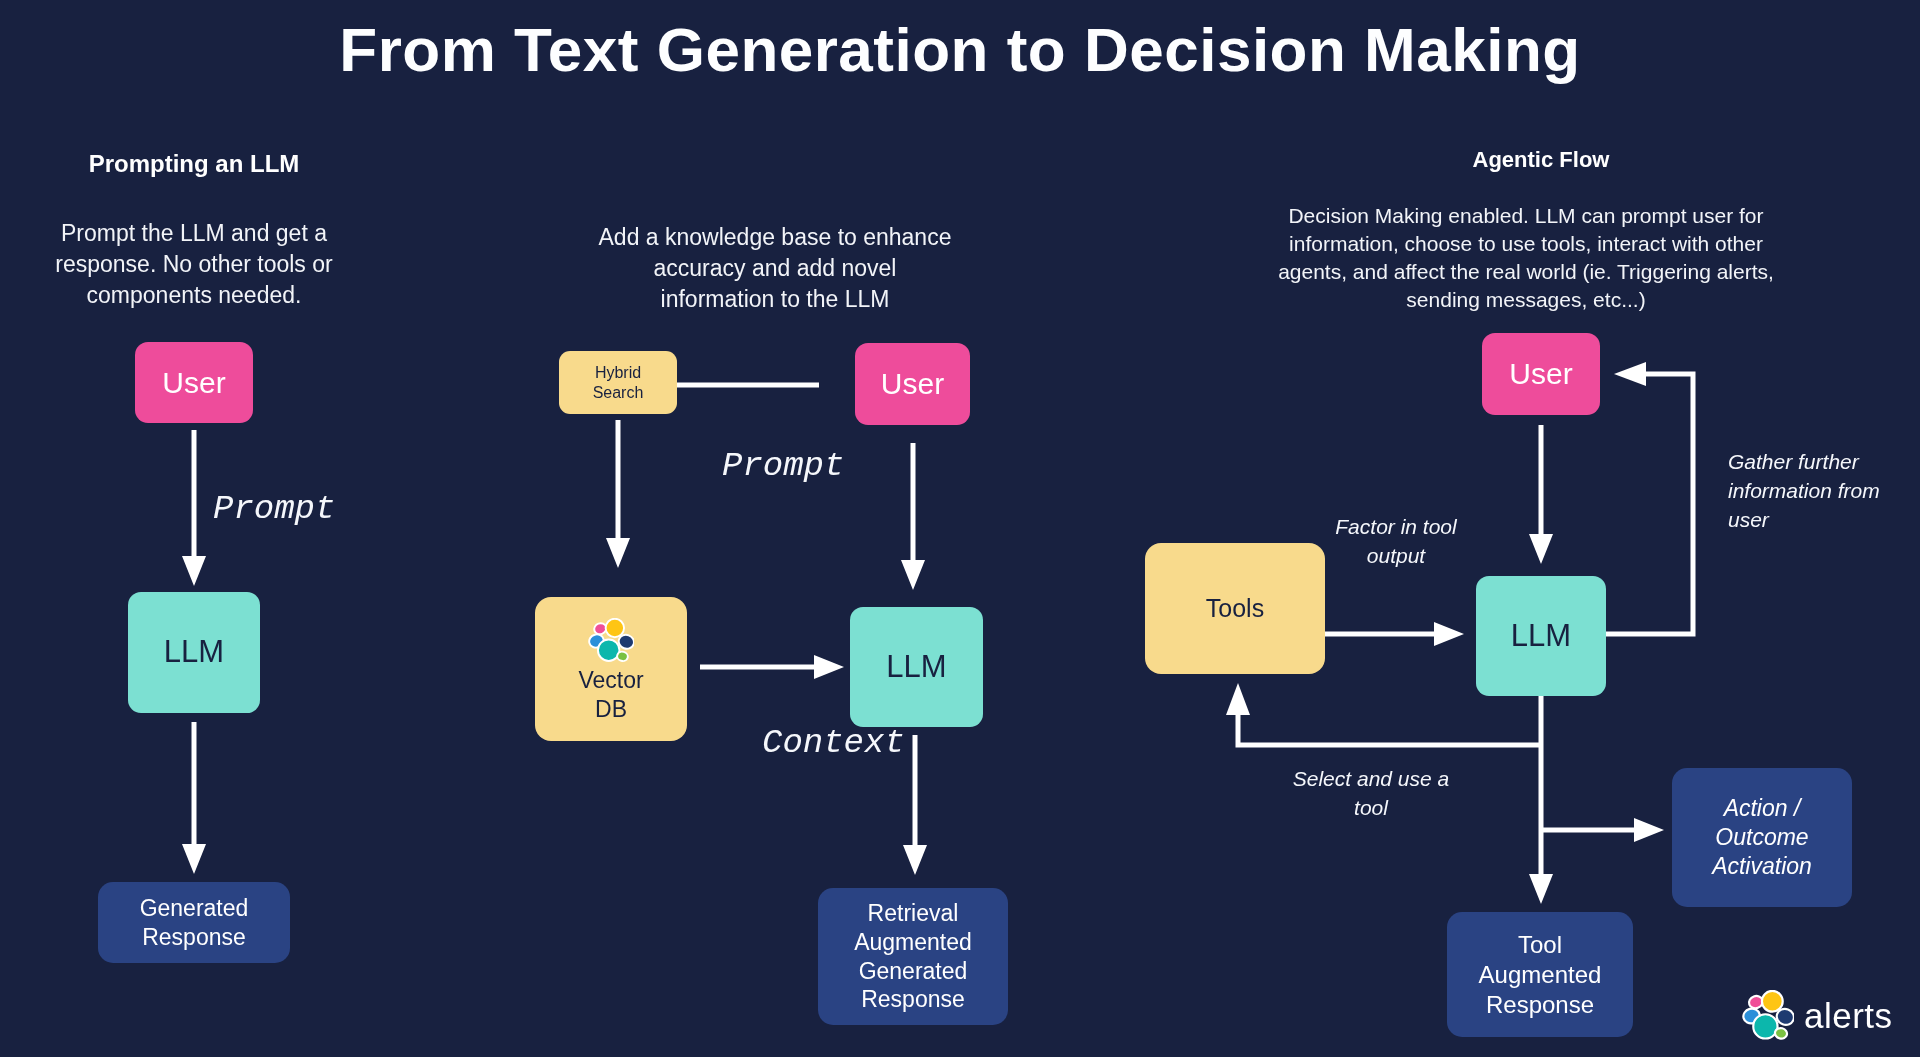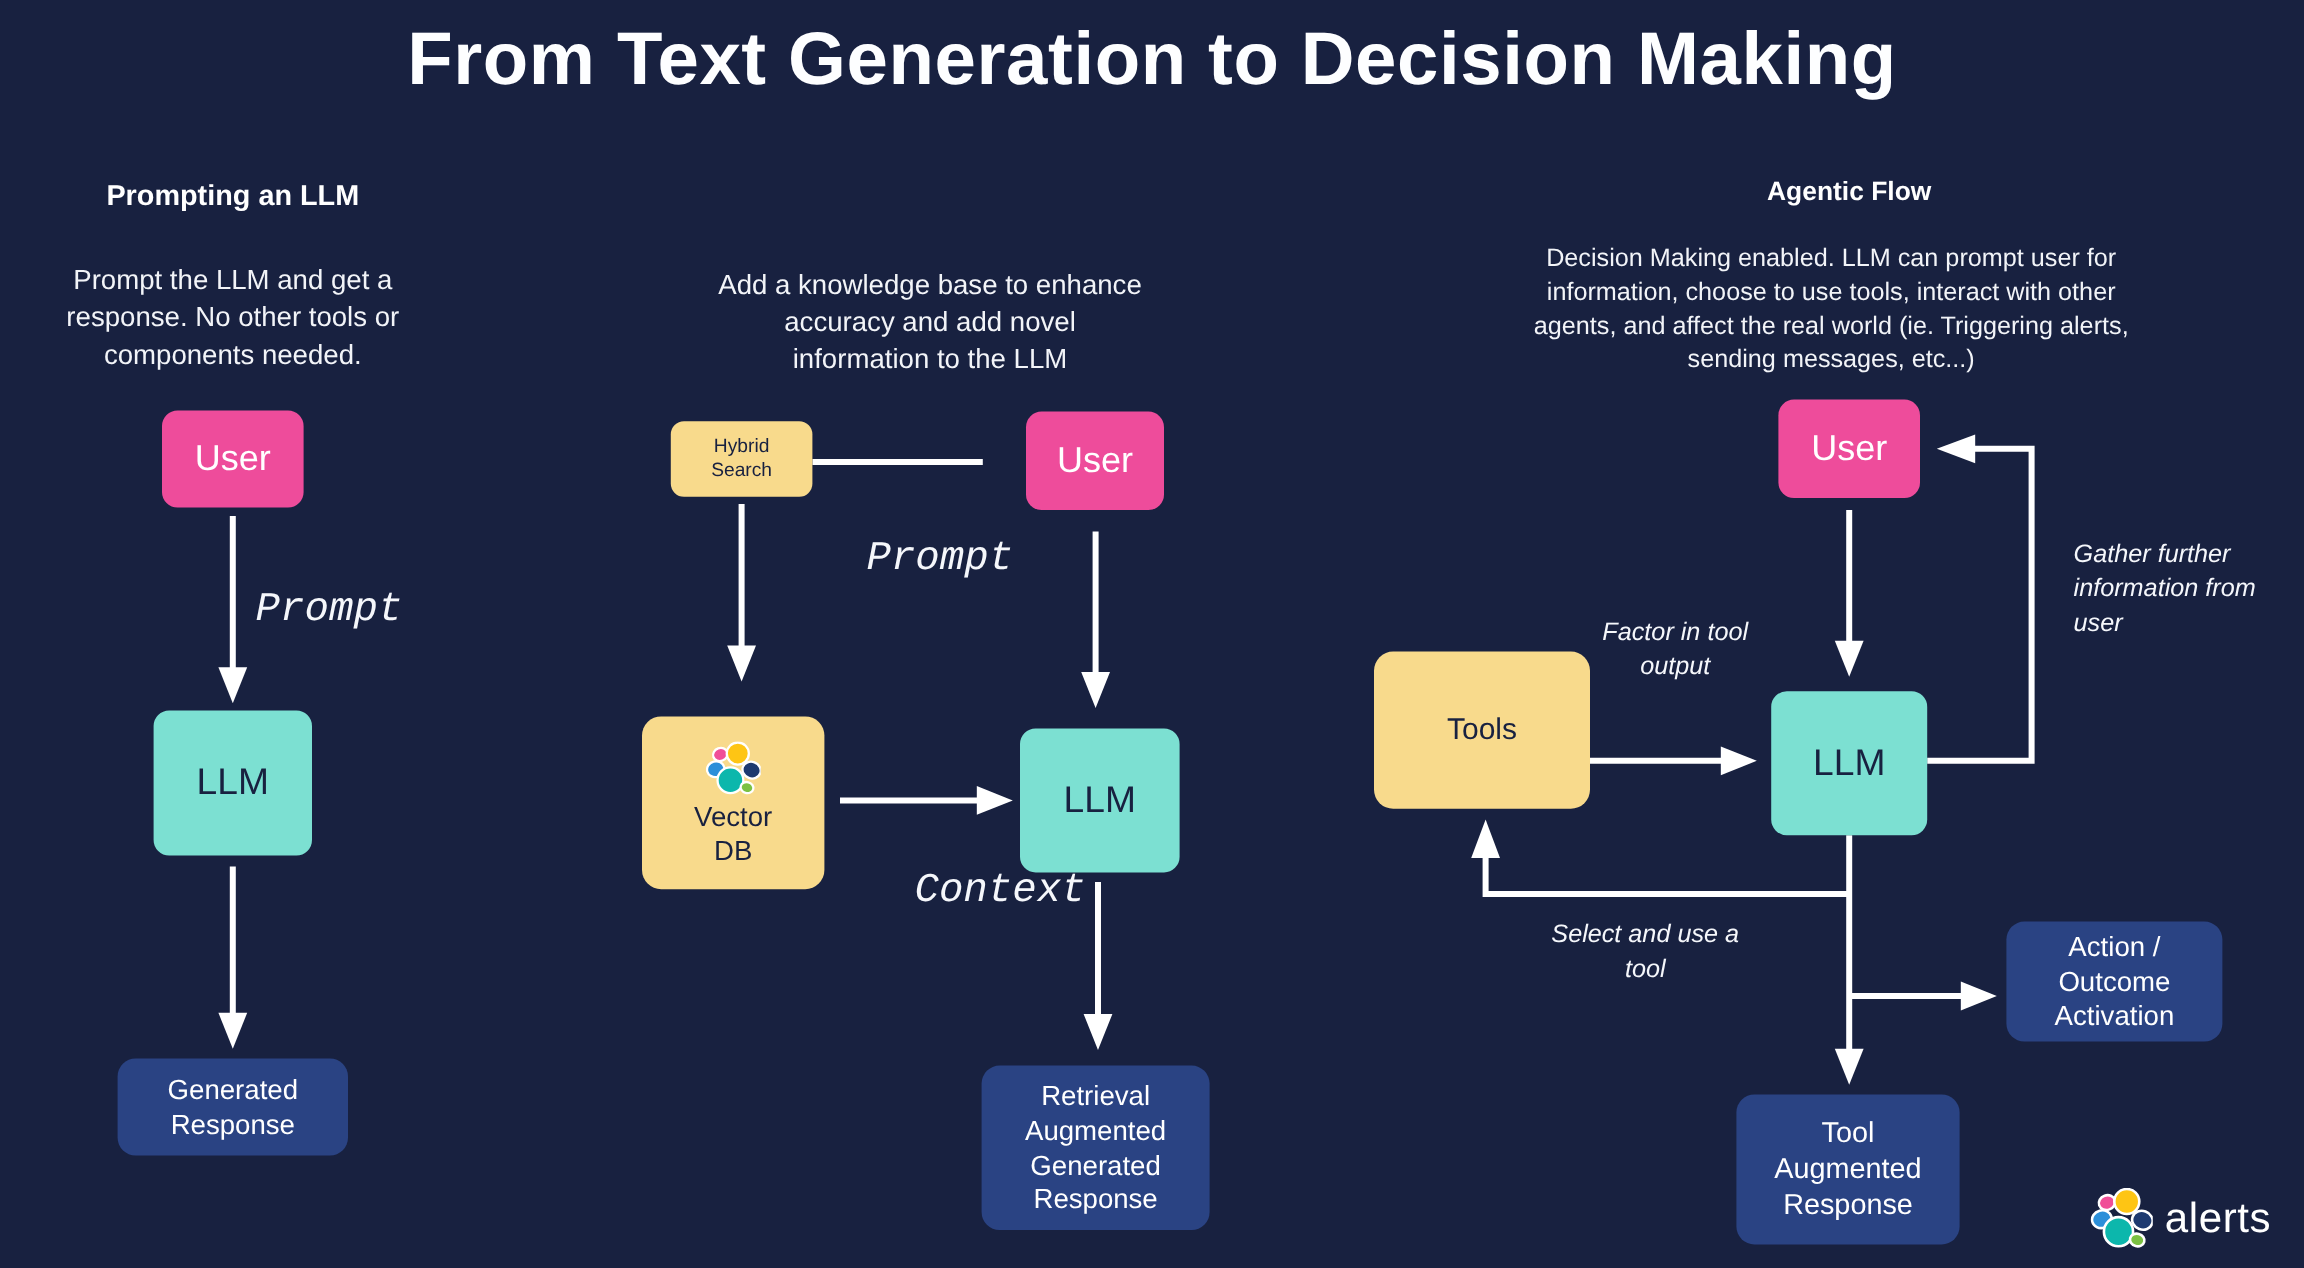--- a/index.html
+++ b/index.html
@@ -149,21 +149,21 @@
 further
 information
 from user</div>
   <div class="abs node yellow" style="left:1145px;top:543px;width:180px;height:131px;font-size:25px;border-radius:16px;">Tools</div>
   <div class="abs elabel small-label" style="left:1316px;top:513px;width:160px;text-align:center;">Factor in
 tool
 output</div>
   <div class="abs node teal" style="left:1476px;top:576px;width:130px;height:120px;font-size:31px;">LLM</div>
   <div class="abs elabel small-label" style="left:1291px;top:765px;width:160px;text-align:center;">Select and
 use a tool</div>
-  <div class="abs node blue pre" style="left:1672px;top:768px;width:180px;height:100px;font-size:23px;">Action /
+  <div class="abs node blue pre" style="left:1672px;top:768px;width:180px;height:139px;font-size:23px;font-style:italic;">Action /
 Outcome
 Activation</div>
   <div class="abs node blue pre" style="left:1447px;top:912px;width:186px;height:125px;font-size:24px;">Tool
 Augmented
 Response</div>
 
   <div class="abs footer" style="left:1742px;top:990px;">
     <svg width="52" height="52" viewBox="0 0 60 60">
       <g stroke="#ffffff" stroke-width="2.5">
         <ellipse cx="16" cy="14" rx="8" ry="7" fill="#f04e98" transform="rotate(-20 16 14)"></ellipse>

